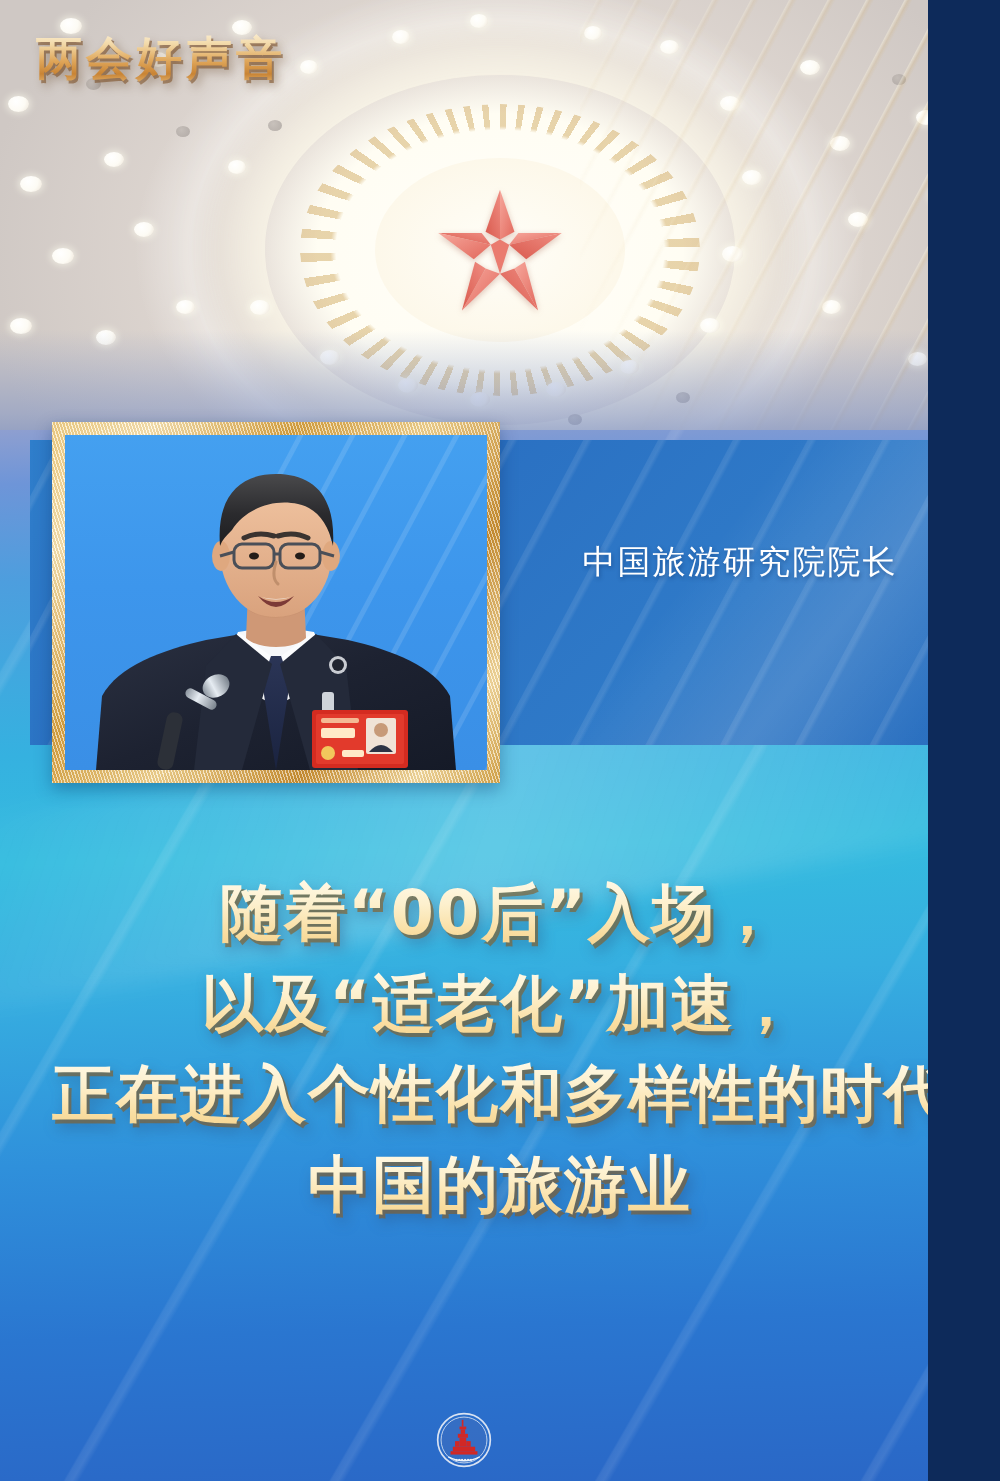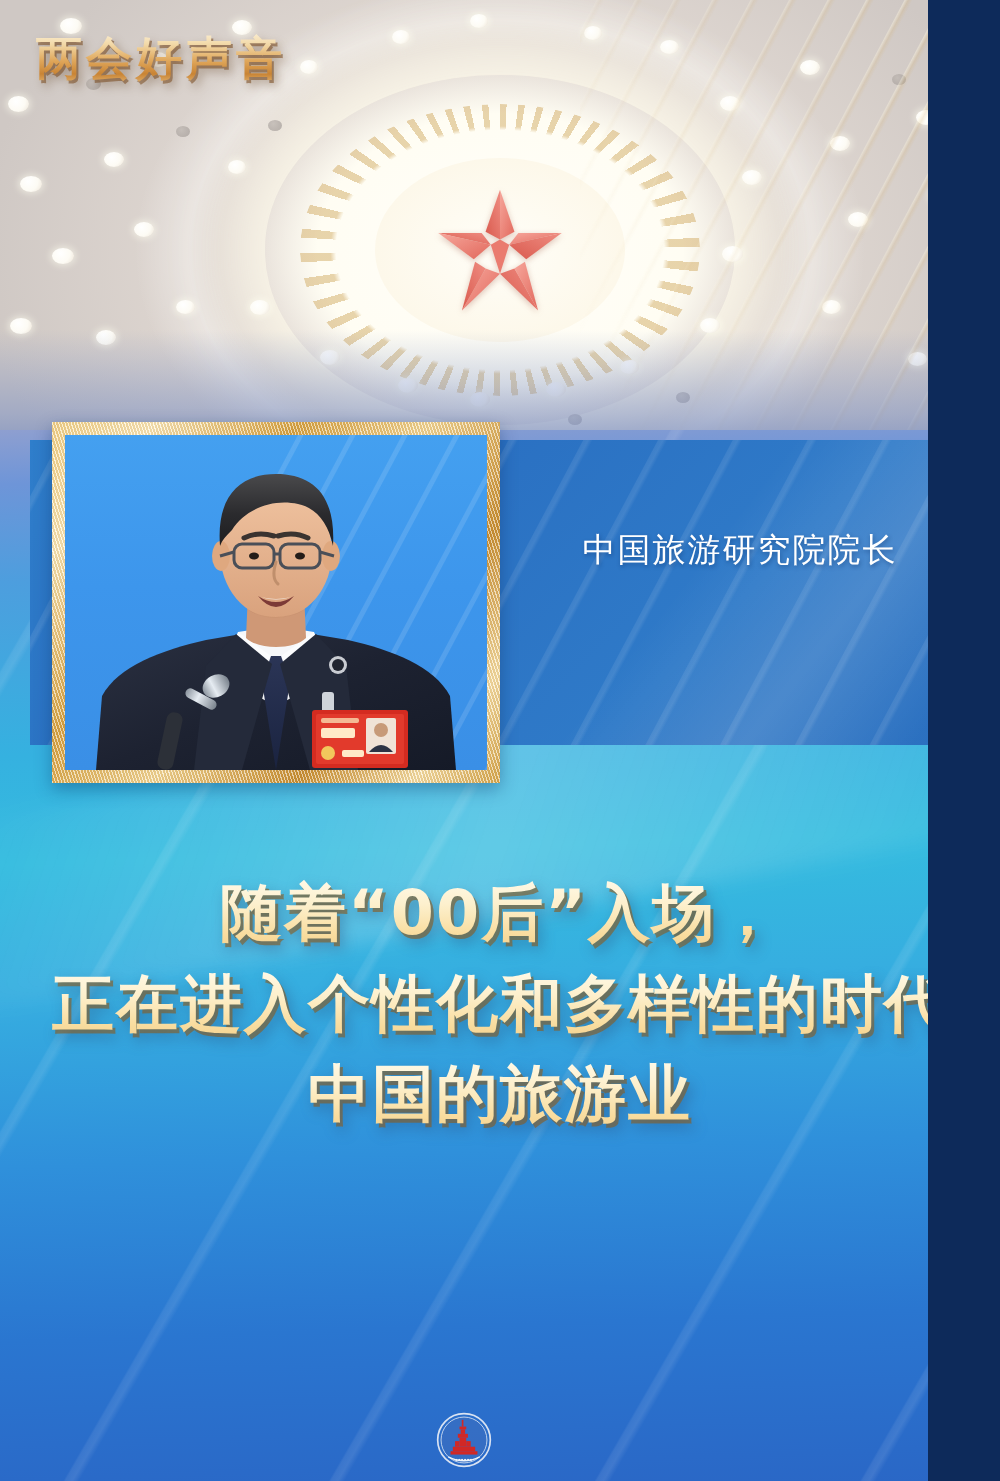--- a/index.html
+++ b/index.html
@@ -153,21 +153,21 @@
   
   .name-wrap{position:absolute;left:520px;top:500px;width:440px;z-index:30;text-align:center;}
   .name{
     font-size:66px;font-weight:700;letter-spacing:6px;line-height:1.05;
     font-family:"DejaVu Sans","Liberation Sans",sans-serif;
     background:linear-gradient(180deg,#fff6d8 0%,#fdeaae 34%,#fbd877 66%,#f7c54f 100%);
     -webkit-background-clip:text;background-clip:text;color:transparent;
     filter:drop-shadow(3px 4px 0 rgba(30,62,120,.55)) drop-shadow(4px 6px 6px rgba(10,40,90,.45));
   }
   .role{
-    margin-top:28px;
+    margin-top:40px;
     font-size:33px;letter-spacing:2px;color:#ffffff;font-weight:400;
     font-family:"DejaVu Sans","Liberation Sans",sans-serif;
     text-shadow:1px 2px 4px rgba(10,45,100,.45);
   }
 
   
   .quote{
     position:absolute;left:0;top:868px;width:1000px;z-index:30;text-align:center;
   }
   .qline{
@@ -382,20 +382,21 @@
       </svg>
     </div>
   </div>
 
   <div class="name-wrap">
     <div class="role">中国旅游研究院院长</div>
   </div>
 
   <div class="quote">
     <div class="qline">随着“00后”入场，</div>
+    <div class="qline">以及“适老化”加速，</div>
     <div class="qline">正在进入个性化和多样性的时代</div>
     <div class="qline">中国的旅游业</div>
   </div>
 
 
   <svg class="footer-logo" viewBox="0 0 100 100">
     <circle cx="50" cy="50" r="47" fill="none" stroke="#e8edf6" stroke-width="3"></circle>
     <circle cx="50" cy="50" r="41" fill="#3f6fbe" opacity=".55"></circle>
     <circle cx="50" cy="50" r="41" fill="none" stroke="#dfe7f4" stroke-width="1.6"></circle>
     <g fill="#e02318">

